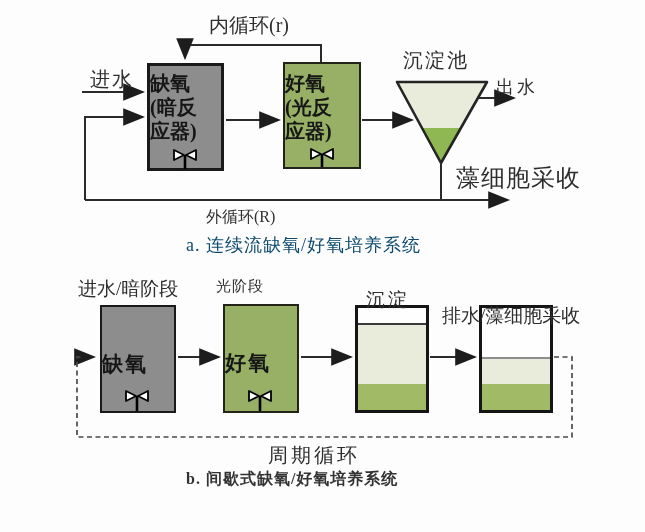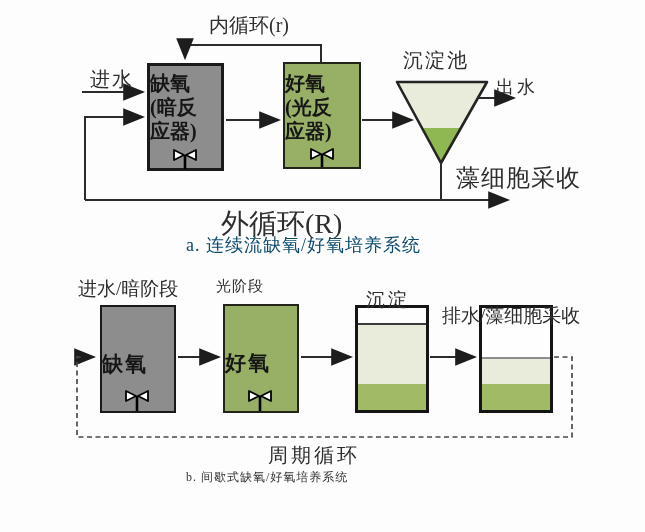--- a/index.html
+++ b/index.html
@@ -15,29 +15,29 @@
   .lbl{
     position:absolute;z-index:4;white-space:nowrap;
     color:#2e2e2e;line-height:1.05;
   }
   
   .lbl-inner-loop{left:199px;top:15px;width:100px;text-align:center;font-size:20px;}
   .lbl-influent{left:90px;top:69px;font-size:20px;letter-spacing:2px;}
   .lbl-settler{left:403px;top:50px;font-size:20px;letter-spacing:2px;font-family:Liberation Serif, serif;}
   .lbl-effluent{left:496px;top:70px;font-size:18px;letter-spacing:3px;margin-top:8px;}
   .lbl-harvest{left:456px;top:166px;font-size:24px;letter-spacing:1px;}
-  .lbl-outer-loop{left:221px;top:209px;font-size:28px;}
+  .lbl-outer-loop{left:206px;top:209px;font-size:16px;}
   .caption-a{left:186px;top:236px;font-size:18px;letter-spacing:1px;color:#0c4a6e;}
   
   .hdr-fill{left:78px;top:279px;font-size:19px;}
   .hdr-light{left:216px;top:279px;font-size:15px;letter-spacing:1px;}
   .hdr-settle{left:366px;top:290px;font-size:19px;letter-spacing:3px;}
   .hdr-drain{left:442px;top:279px;font-size:19px;margin-top:27px;}
   .lbl-cycle{left:268px;top:445px;font-size:20px;letter-spacing:3px;}
-  .caption-b{left:186px;top:471px;font-size:12px;letter-spacing:1px;color:#333;}
+  .caption-b{left:186px;top:471px;font-size:16px;letter-spacing:1px;color:#333;font-weight:bold;}
   
   .reactor{
     position:absolute;z-index:2;box-sizing:border-box;
     display:flex;flex-direction:column;font-weight:bold;
   }
   .rline{font-size:20px;line-height:24px;color:#161616;white-space:nowrap;}
   #box-a1{left:147px;top:63px;width:77px;height:108px;background:#8d8d8d;border:3px solid #1a1a1a;padding-top:5px;}
   #box-a2{left:283px;top:62px;width:78px;height:107px;background:#97b065;border:2px solid #222418;padding-top:7px;}
   #box-b1{left:100px;top:305px;width:76px;height:108px;background:#8d8d8d;border:2px solid #1a1a1a;justify-content:flex-start;}
   #box-b2{left:223px;top:304px;width:76px;height:109px;background:#97b065;border:2px solid #222418;justify-content:flex-start;}

